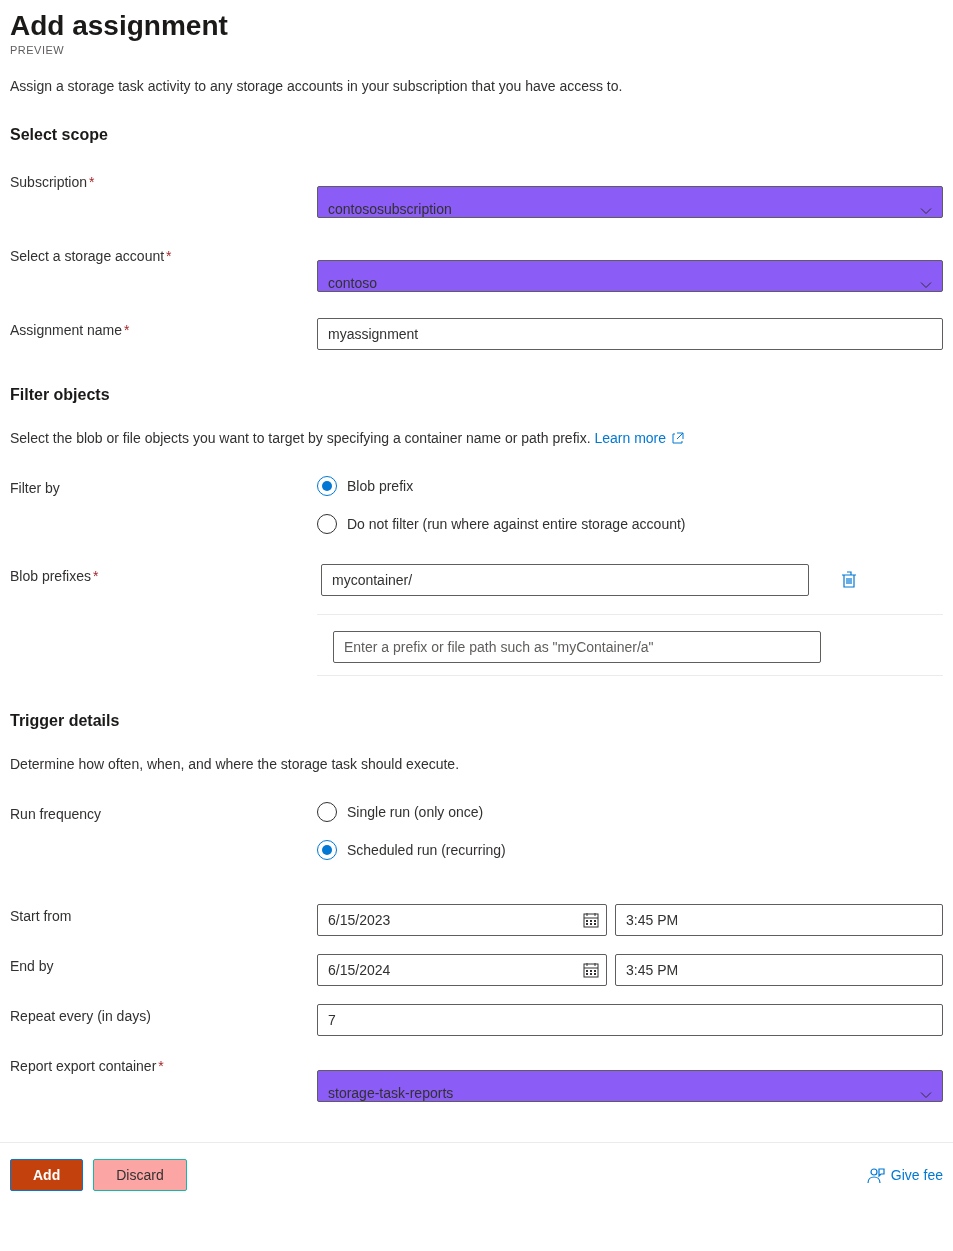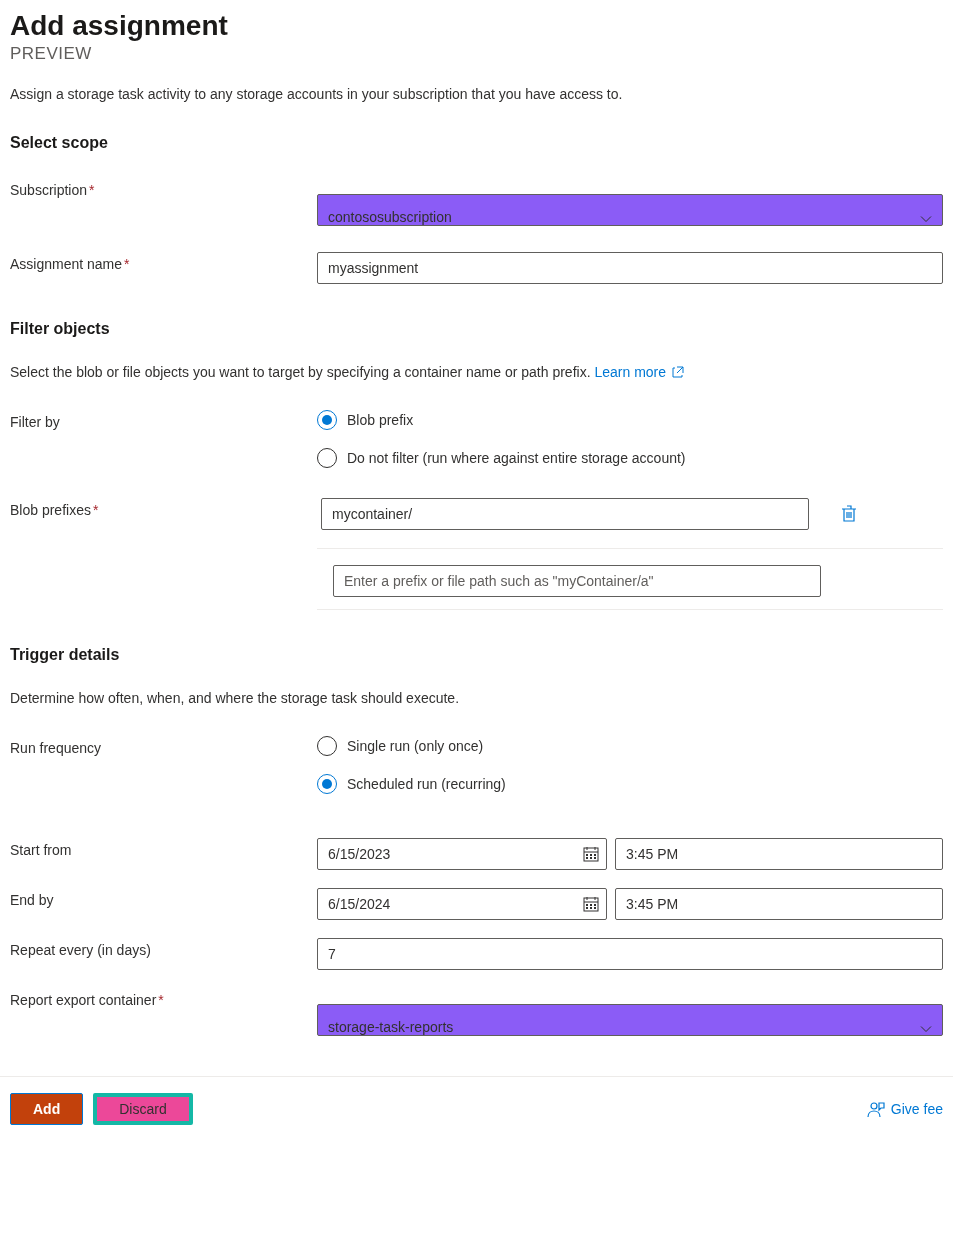--- a/index.html
+++ b/index.html
@@ -12,21 +12,21 @@
     width: 953px;
   }
   .page { padding: 10px 10px 0 10px; }
   h1 {
     font-size: 28px;
     font-weight: 700;
     margin: 0 0 2px 0;
     color: #1b1a19;
   }
   .preview {
-    font-size: 17px;
+    font-size: 11px;
     letter-spacing: 0.5px;
     color: #605e5c;
     margin-bottom: 22px;
   }
   .intro {
     font-size: 14px;
     margin-bottom: 32px;
     color: #323130;
   }
   h2 {
@@ -175,22 +175,22 @@
     font-size: 14px;
     cursor: pointer;
   }
   .btn-primary {
     background: #c2410c;
     border: 1px solid #0078d4;
     color: #fff;
     font-weight: 600;
   }
   .btn-default {
-    background: #ec4899;
-    border: 4px solid #14b8a6;
+    background: #fca5a5;
+    border: 1px solid #14b8a6;
     color: #323130;
   }
   .feedback {
     display: flex;
     align-items: center;
     gap: 6px;
     color: #0078d4;
     cursor: pointer;
     font-size: 14px;
     white-space: nowrap;
@@ -214,20 +214,33 @@
     <div class="field-control">
       <div class="dropdown">
         <span>contososubscription</span>
         <svg class="chev" viewBox="0 0 12 12">
             <path d="M1 3.5 L6 8.5 L11 3.5" stroke="#323130" stroke-width="1" fill="none"></path>
           </svg>
       </div>
     </div>
   </div>
 
+  <div class="field-row">
+    <div class="field-label">
+      <span>Select a storage account</span><span class="req">*</span>
+    </div>
+    <div class="field-control">
+      <div class="dropdown">
+        <span>contoso</span>
+        <svg class="chev" viewBox="0 0 12 12">
+            <path d="M1 3.5 L6 8.5 L11 3.5" stroke="#323130" stroke-width="1" fill="none"></path>
+          </svg>
+      </div>
+    </div>
+  </div>
 
   <div class="field-row">
     <div class="field-label">
       <span>Assignment name</span><span class="req">*</span>
     </div>
     <div class="field-control">
       <input class="text-input" value="myassignment" style="">
     </div>
   </div>
 

